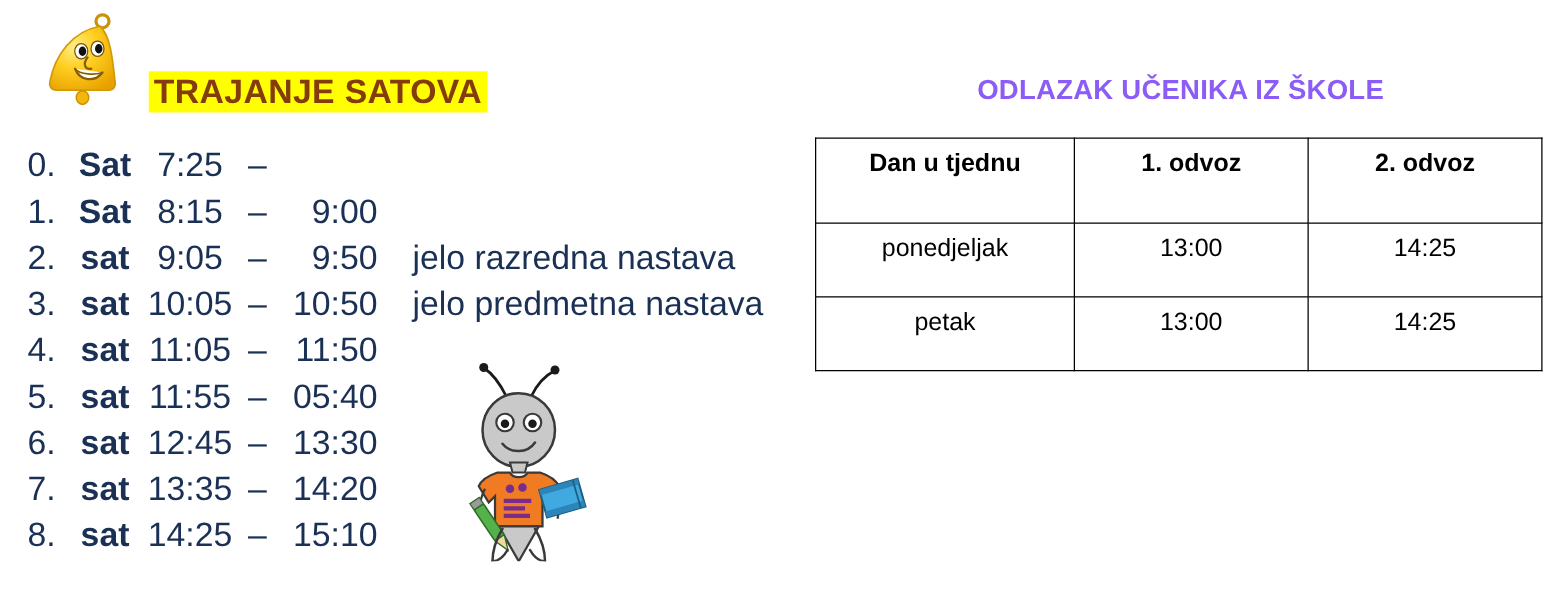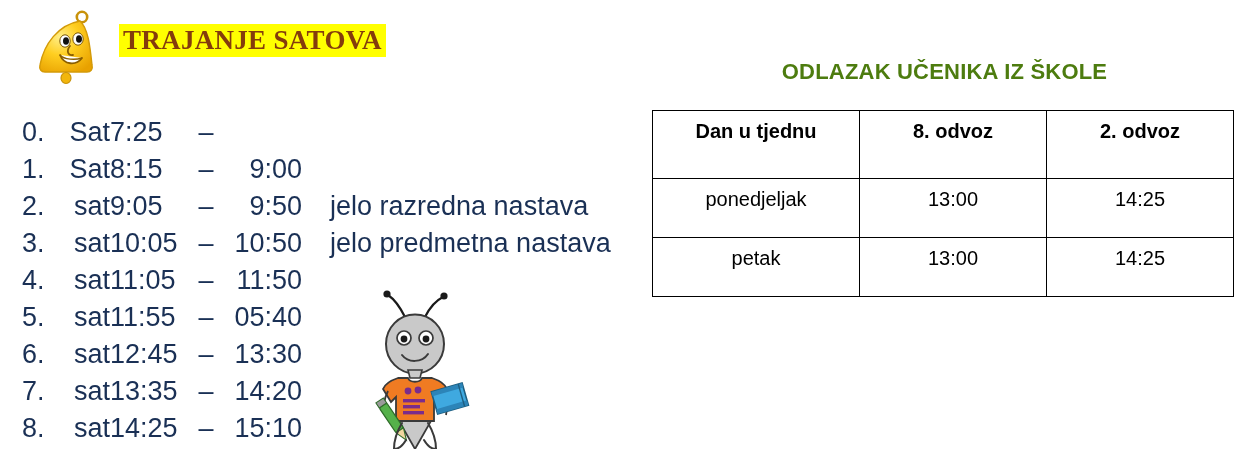--- a/index.html
+++ b/index.html
@@ -27,24 +27,24 @@
   }
 
   #bell-icon {
     position: absolute;
     left: 30px; top: 8px;
     width: 72px; height: 80px;
   }
 
   #lesson-title {
     position: absolute;
-    left: 119px; top: 24px;
+    left: 119px; top: 57px;
     background: #FFFF00;
     color: #843C0C;
-    font-family: Liberation Serif, serif;
+    font-family: Liberation Sans, sans-serif;
     font-weight: bold;
     font-size: 27px;
     line-height: 33px;
     letter-spacing: 0.3px;
     padding: 0 4px;
     white-space: nowrap;
   }
 
   #lesson-list {
     position: absolute;
@@ -57,22 +57,22 @@
     align-items: baseline;
     height: 37px;
     color: #1A3055;
     font-family: "Liberation Sans", sans-serif;
     font-size: 27px;
     line-height: 37px;
     white-space: nowrap;
   }
 
   .lesson-ord   { width: 36px; text-align: left; }
-  .lesson-word  { width: 52px; text-align: right; }
-  .lesson-start { width: 84px; text-align: left; }
+  .lesson-word  { width: 52px; text-align: center; font-weight: bold; }
+  .lesson-start { width: 84px; text-align: center; }
   .lesson-dash  { width: 24px; text-align: center; }
   .lesson-end   { width: 84px; text-align: right; }
   .lesson-note  { padding-left: 28px; text-align: left; }
 
   #ant-figure {
     position: absolute;
     left: 358px; top: 283px;
     width: 114px; height: 166px;
   }
 
@@ -81,21 +81,21 @@
     position: absolute;
     left: 640px; top: 0;
     width: 609px; height: 472px;
   }
 
   #departure-heading {
     position: absolute;
     left: 0; top: 58px;
     width: 609px;
     text-align: center;
-    color: #4d7c0f;
+    color: #8b5cf6;
     font-family: "Liberation Sans", sans-serif;
     font-weight: bold;
     font-size: 22px;
     line-height: 28px;
     letter-spacing: 0.2px;
     white-space: nowrap;
   }
 
   #departure-table {
     position: absolute;
@@ -306,21 +306,21 @@
 
     <table id="departure-table">
       <colgroup>
         <col class="c-day">
           <col class="c-one">
           <col class="c-two">
       </colgroup>
       <tbody>
         <tr class="header-row">
           <td>Dan u tjednu</td>
-          <td>8. odvoz</td>
+          <td>1. odvoz</td>
           <td>2. odvoz</td>
         </tr>
 
         <tr>
           <td>ponedjeljak</td>
           <td>13:00</td>
           <td>14:25</td>
         </tr>
 
 

